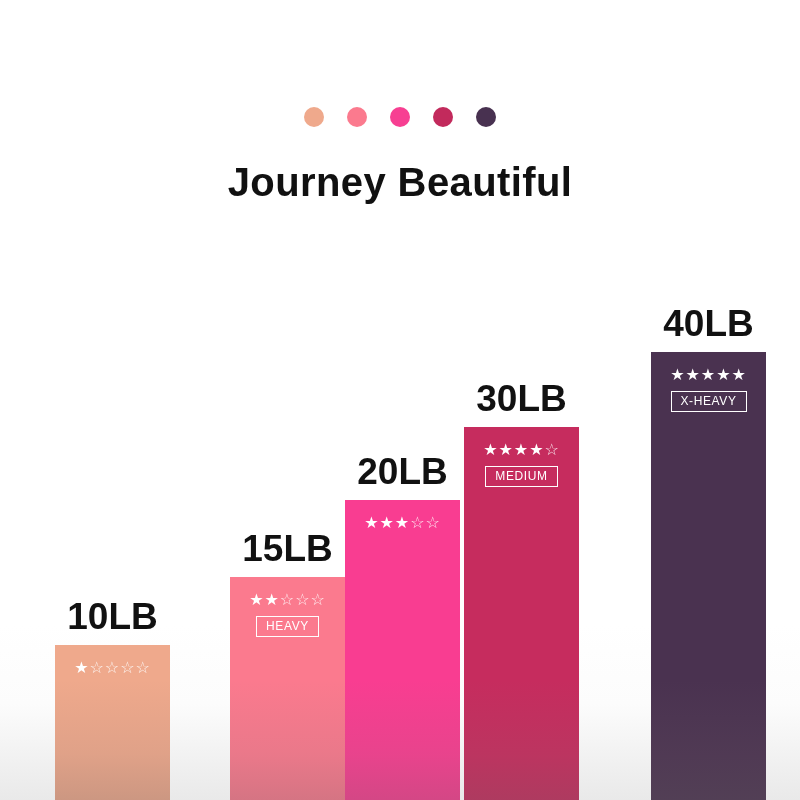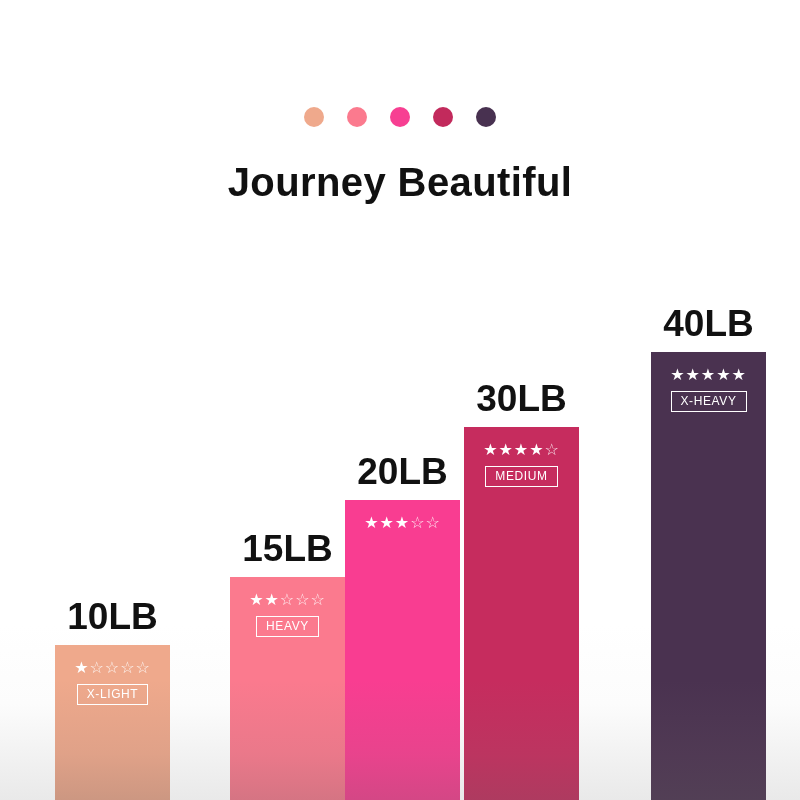--- a/index.html
+++ b/index.html
@@ -130,21 +130,20 @@
     <span class="l2">Journey Beautiful</span>
   </div>
 
   <div class="chart">
       <div class="bar-group" style="left: 55px; width: 115px; height: 155px;">
         <div class="weight-label" style="bottom: 163px;">10LB</div>
         <div class="bar" style="height: 155px; background: rgb(239, 169, 140);">
           <div class="bar-shade"></div>
           <div class="bar-inner">
             <div class="stars"><span class="on">★</span><span class="off">☆</span><span class="off">☆</span><span class="off">☆</span><span class="off">☆</span></div>
-            <div><span class="tag">X-LIGHT</span></div>
           </div>
         </div>
       </div>
       <div class="bar-group" style="left: 200px; width: 115px; height: 282px; margin-left: 30px;">
         <div class="weight-label" style="bottom: 231px;">15LB</div>
         <div class="bar" style="height: 223px; background: rgb(251, 122, 142);">
           <div class="bar-shade"></div>
           <div class="bar-inner">
             <div class="stars"><span class="on">★</span><span class="on">★</span><span class="off">☆</span><span class="off">☆</span><span class="off">☆</span></div>
             <div><span class="tag">HEAVY</span></div>

